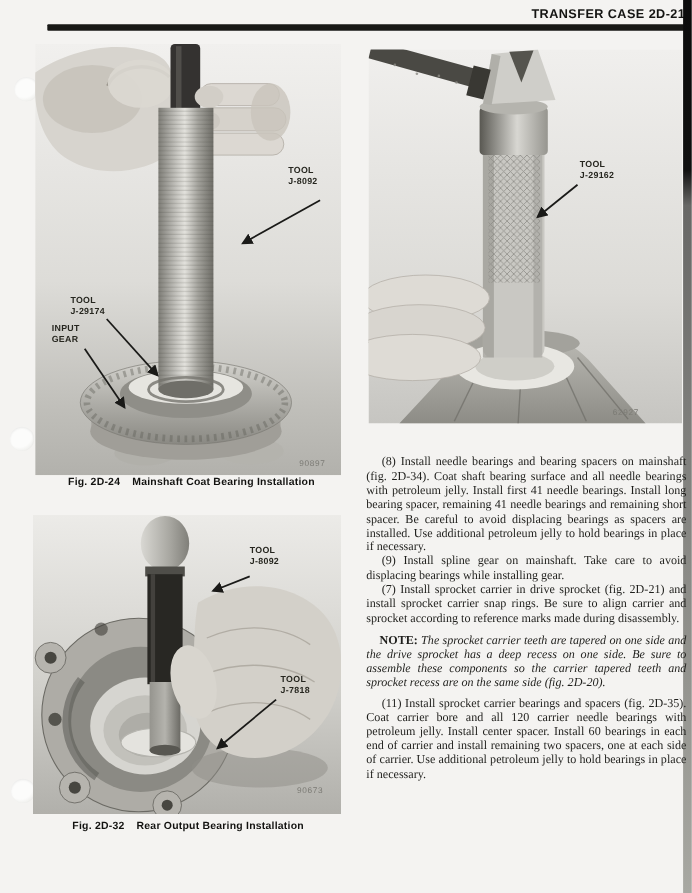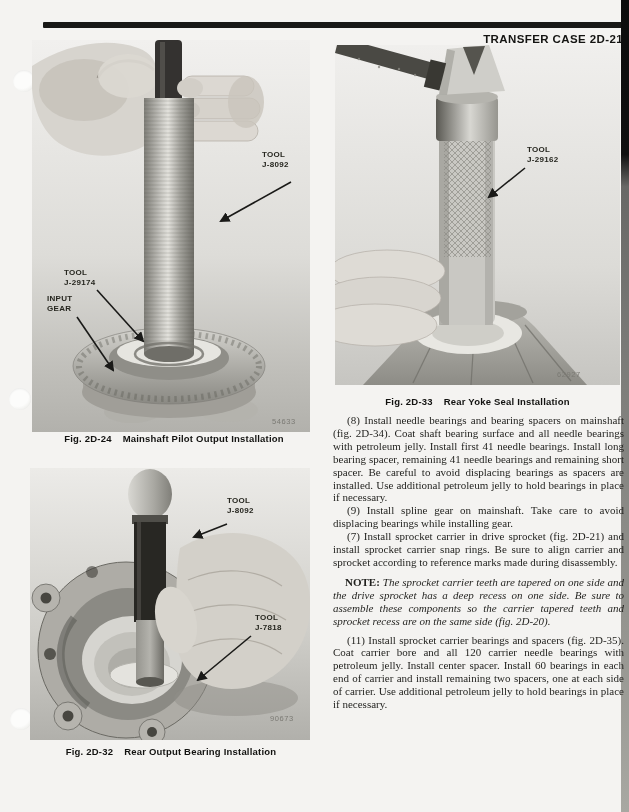--- a/index.html
+++ b/index.html
@@ -3,21 +3,21 @@
 <meta charset="utf-8">
 <style>
   html,body { margin:0; padding:0; background:#e9e9e7; }
   .page {
     position:relative; width:629px; height:812px; margin:0 auto;
     background:#f4f3f1; overflow:hidden;
     font-family:"Liberation Sans", sans-serif; color:#1c1c1a;
   }
   .header-title {
     position:absolute; top:7px; right:6px;
-    font-size:11.5px; font-weight:bold; letter-spacing:0.4px; color:#141412;margin-top:26px;
+    font-size:11.5px; font-weight:bold; letter-spacing:0.4px; color:#141412;
   }
   .header-rule {
     position:absolute; left:43px; top:22px; width:582px; height:6px;
     background:#181816; border-radius:1px;
   }
   .edge-shadow {
     position:absolute; right:0; top:0; width:8px; height:812px;
     background:linear-gradient(#0c0c0c 0%, #101010 19%, #686866 23%, #7c7c79 45%, #93938e 75%, #a8a8a2 100%);
   }
   .punch {
@@ -127,24 +127,24 @@
         <line x1="65" y1="250" x2="111" y2="301" marker-end="url(#ah1)"></line>
         <line x1="45" y1="277" x2="81" y2="330" marker-end="url(#ah1)"></line>
       </g>
     </svg>
     <div class="tool-label" style="left:230px; top:110px;">TOOL
 J-8092</div>
     <div class="tool-label" style="left:32px; top:228px;">TOOL
 J-29174</div>
     <div class="tool-label" style="left:15px; top:254px;">INPUT
 GEAR</div>
-    <div class="photo-num" style="left:240px; top:377px;">54633</div>
+    <div class="photo-num" style="left:240px; top:377px;">90897</div>
   </div>
   <div class="fig-caption" style="left:35px; top:433px; width:278px;">
-    <span>Fig. 2D-24</span><span class="cap-gap"></span><span>Mainshaft Pilot Output Installation</span>
+    <span>Fig. 2D-24</span><span class="cap-gap"></span><span>Mainshaft Coat Bearing Installation</span>
   </div>
 
   <div class="fig" style="left:30px; top:468px; width:280px; height:272px;">
     <svg width="280" height="272" viewBox="0 0 280 272">
       <defs>
         <linearGradient id="bg2" x1="0" y1="0" x2="0" y2="1">
           <stop offset="0" stop-color="#ecebe8"></stop>
             <stop offset="0.6" stop-color="#cfcec9"></stop>
           <stop offset="1" stop-color="#b1b0ab"></stop>
         </linearGradient>
@@ -272,23 +272,20 @@
       <ellipse cx="52" cy="226" rx="58" ry="21" fill="#dedbd5" stroke="#b3aea6" stroke-width="0.7"></ellipse>
       <ellipse cx="46" cy="253" rx="60" ry="21" fill="#d8d5cf" stroke="#b3aea6" stroke-width="0.7"></ellipse>
       <ellipse cx="40" cy="280" rx="62" ry="21" fill="#dedbd5" stroke="#b3aea6" stroke-width="0.7"></ellipse>
 
       <line x1="190" y1="123" x2="154" y2="152" stroke="#1a1a18" stroke-width="1.6" marker-end="url(#ah3)"></line>
     </svg>
     <div class="tool-label" style="left:192px; top:100px;">TOOL
 J-29162</div>
     <div class="photo-num" style="left:222px; top:325px;">62927</div>
   </div>
-  <div class="fig-caption" style="left:335px; top:396px; width:285px;">
-    <span>Fig. 2D-33</span><span class="cap-gap"></span><span>Rear Yoke Seal Installation</span>
-  </div>
 
   <div class="textcol">
     <p>(8) Install needle bearings and bearing spacers on mainshaft (fig. 2D-34). Coat shaft bearing surface and all needle bearings with petroleum jelly. Install first 41 needle bearings. Install long bearing spacer, remaining 41 needle bearings and remaining short spacer. Be careful to avoid displacing bearings as spacers are installed. Use additional petroleum jelly to hold bearings in place if necessary.</p>
     <p>(9) Install spline gear on mainshaft. Take care to avoid displacing bearings while installing gear.</p>
     <p>(7) Install sprocket carrier in drive sprocket (fig. 2D-21) and install sprocket carrier snap rings. Be sure to align carrier and sprocket according to reference marks made during disassembly.</p>
     <p class="note"><span class="note-prefix">NOTE:</span> <span class="note-body">The sprocket carrier teeth are tapered on one side and the drive sprocket has a deep recess on one side. Be sure to assemble these components so the carrier tapered teeth and sprocket recess are on the same side (fig. 2D-20).</span></p>
     <p>(11) Install sprocket carrier bearings and spacers (fig. 2D-35). Coat carrier bore and all 120 carrier needle bearings with petroleum jelly. Install center spacer. Install 60 bearings in each end of carrier and install remaining two spacers, one at each side of carrier. Use additional petroleum jelly to hold bearings in place if necessary.</p>
   </div>
 
 </div>

